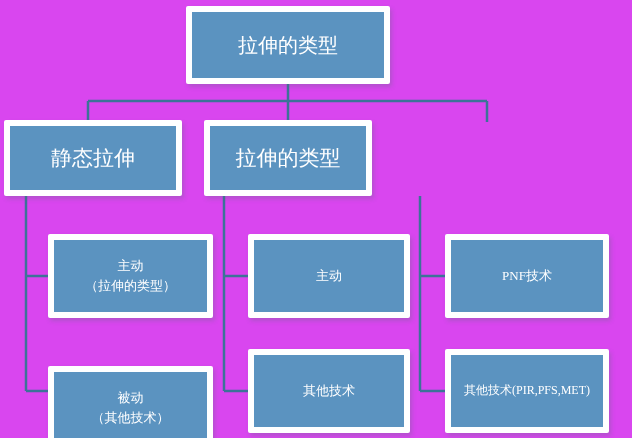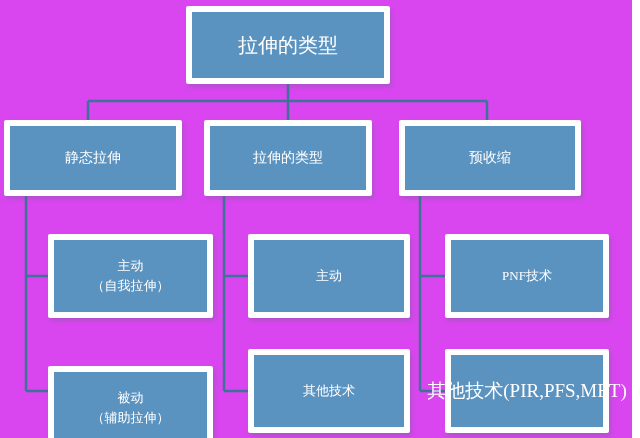--- a/index.html
+++ b/index.html
@@ -48,24 +48,24 @@
     line-height: 1.45;
   }
   .node .fill .line {
     display: block;
     white-space: nowrap;
   }
   
   .lvl1 { }
   .lvl1 .fill { font-size: 20px; }
   
-  .lvl2 .fill { font-size: 14px; }
+  .lvl2 .fill { font-size: 21px; }
   
   .lvl3 .fill { font-size: 13px; }
-  .lvl3.wide .fill { font-size: 19px; }
+  .lvl3.wide .fill { font-size: 12px; }
   .lvl3 .fill .line + .line { margin-top: 1px; }
 </style>
 </head>
 <body>
 
 <div id="canvas">
 
   <svg id="connectors" viewBox="0 0 640 438" width="640" height="438">
     <g stroke="#3c7398" stroke-width="2.5" fill="none" stroke-linecap="butt">
 
@@ -102,37 +102,32 @@
       <span class="line">静态拉伸</span>
     </div>
   </div>
 
   <div class="node lvl2" style="left:204px; top:120px; width:168px; height:76px;">
     <div class="fill">
       <span class="line">拉伸的类型</span>
     </div>
   </div>
 
-  <div class="node lvl2" style="left:399px; top:120px; width:182px; height:76px;">
-    <div class="fill">
-      <span class="line">预收缩</span>
-    </div>
-  </div>
 
   <div class="node lvl3" style="left:48px; top:234px; width:165px; height:84px;">
     <div class="fill">
       <span class="line">主动</span>
-      <span class="line">（自我拉伸）</span>
+      <span class="line">（拉伸的类型）</span>
     </div>
   </div>
 
   <div class="node lvl3" style="left:48px; top:366px; width:165px; height:84px;">
     <div class="fill">
       <span class="line">被动</span>
-      <span class="line">（辅助拉伸）</span>
+      <span class="line">（其他技术）</span>
     </div>
   </div>
 
   <div class="node lvl3" style="left:248px; top:234px; width:162px; height:84px;">
     <div class="fill">
       <span class="line">主动</span>
     </div>
   </div>
 
   <div class="node lvl3" style="left:248px; top:349px; width:162px; height:84px;">

